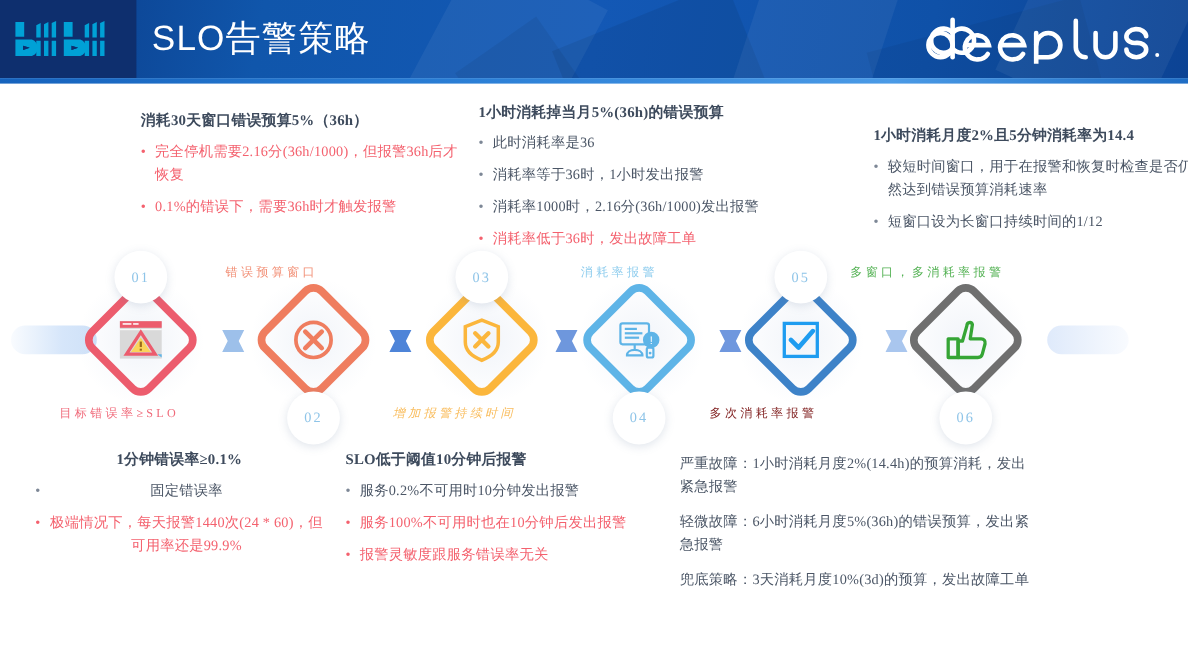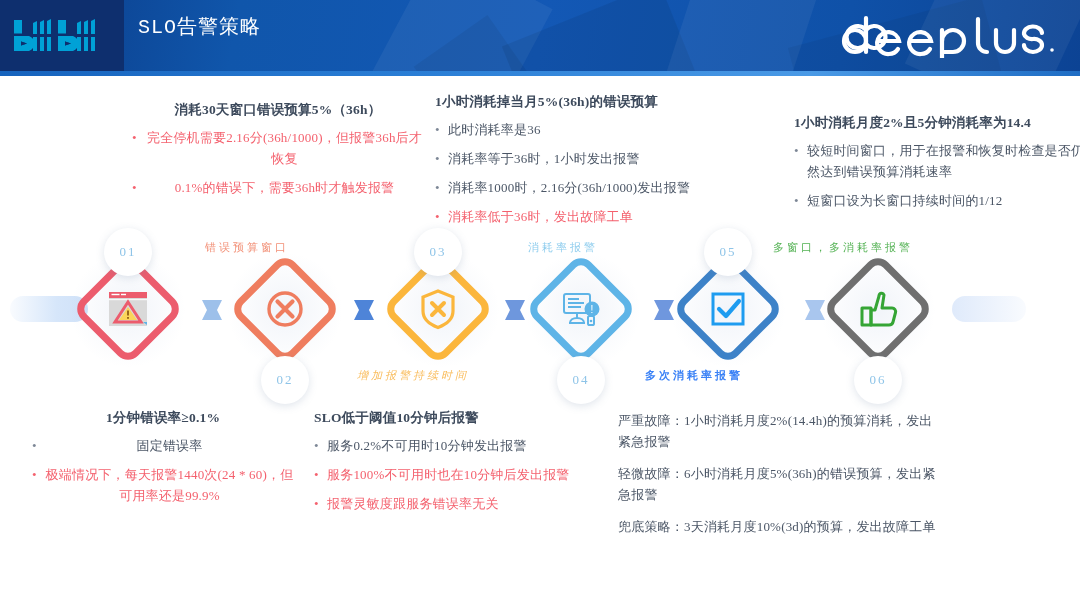--- a/index.html
+++ b/index.html
@@ -26,22 +26,22 @@
   .f6 { left: 440px; top: 30px; width: 90px; height: 120px; transform: rotate(-35deg); background: rgba(0,0,0,0.06) !important; }
 
   .logo-box {
     position: absolute; left: 0; top: 0; width: 124px; height: 71px;
     background: #0e2f6e; display: flex; align-items: center; justify-content: center;
   }
   .bili-logo { display: block; }
 
   .header-title {
     position: absolute; left: 138px; top: 13px;
-    font-size: 20px; color: #ffffff; letter-spacing: 1px;
-    font-family: Liberation Mono, monospace;
+    font-size: 32px; color: #ffffff; letter-spacing: 1px;
+    font-family: Liberation Sans, sans-serif;
     white-space: nowrap;
   }
   .deeplus-logo { position: absolute; right: 18px; top: 14px; }
 
   .header-underline {
     position: absolute; left: 0; top: 71px; width: 1080px; height: 5px;
     background: linear-gradient(90deg, #1663bd 0%, #2b7fd6 40%, #4a9ae6 75%, #1f6dc4 100%);
   }
 
   
@@ -56,21 +56,21 @@
   }
   .tb-li .bullet { flex: 0 0 auto; width: 13px; color: inherit; font-size: 13px; line-height: 1.62; }
   .tb-li .txt { flex: 1 1 auto; }
   .tb-li.gray { color: #4b5666; }
   .tb-li.gray .bullet { color: #7d8796; }
   .tb-li.red { color: #f4616e; }
   .tb-li.red .bullet { color: #f4616e; }
   .tb-p { font-size: 13px; line-height: 1.62; color: #4b5666; margin-bottom: 11px; letter-spacing: 0.2px; }
 
   
-  #block-1 { left: 128px; top: 100px; width: 300px; text-align: center; }
+  #block-1 { left: 128px; top: 100px; width: 300px; }
   #block-2 { left: 435px; top: 92px; width: 330px; }
   #block-3 { left: 770px; top: 113px; width: 300px; margin-left: 24px; }
   #block-4 { left: 28px; top: 408px; width: 270px; text-align: center; }
   #block-5 { left: 314px; top: 408px; width: 290px; }
   #block-6 { left: 618px; top: 410px; width: 320px; }
 
   
   .timeline { position: absolute; left: 0; top: 228px; width: 1080px; height: 175px; }
 
   .rail {
@@ -119,21 +119,21 @@
   .c2 { border-color: #ef7d5f; }
   .c3 { border-color: #fbb63c; }
   .c4 { border-color: #5eb4e7; }
   .c5 { border-color: #3d82c8; }
   .c6 { border-color: #6f6f6f; }
 
   .lab1 { color: #f06a7a; }
   .lab2 { color: #f29077; }
   .lab3 { color: #f9bd5e; font-style: italic; }
   .lab4 { color: #8fcdee; }
-  .lab5 { color: #3b82f6; font-weight: bold; }
+  .lab5 { color: #7f1d1d; }
   .lab6 { color: #54b254; }
 </style>
 </head>
 <body>
 
 <div class="slide">
 
   <div class="header">
     <div class="facet f1"></div>
     <div class="facet f2"></div>
@@ -297,20 +297,21 @@
           <path d="M23 19 L32 32 H14 Z" fill="#fbd45a"></path>
           <rect x="22" y="22.5" width="2" height="5" fill="#9a6a1a"></rect>
           <rect x="22" y="29" width="2" height="1.8" fill="#9a6a1a"></rect>
           <path d="M38 34 l4 0 l0 3 z" fill="#5eb4e7"></path>
         </svg>
       </div>
     </div>
     <div class="numcircle" style="left:104px; top:0px;">
       <span>01</span>
     </div>
+    <div class="steplabel lab1" style="left:54px; top:140px;">目标错误率≥SLO</div>
 
     <div class="node" style="left:233px;">
       <div class="diamond c2"></div>
       <div class="node-icon">
         <svg width="46" height="46" viewBox="0 0 46 46">
           <circle cx="23" cy="23" r="16" fill="none" stroke="#ef7d5f" stroke-width="3.4"></circle>
           <path d="M15.5 15.5 L30.5 30.5 M30.5 15.5 L15.5 30.5" stroke="#ef7d5f" stroke-width="4.2" stroke-linecap="round"></path>
         </svg>
       </div>
     </div>

